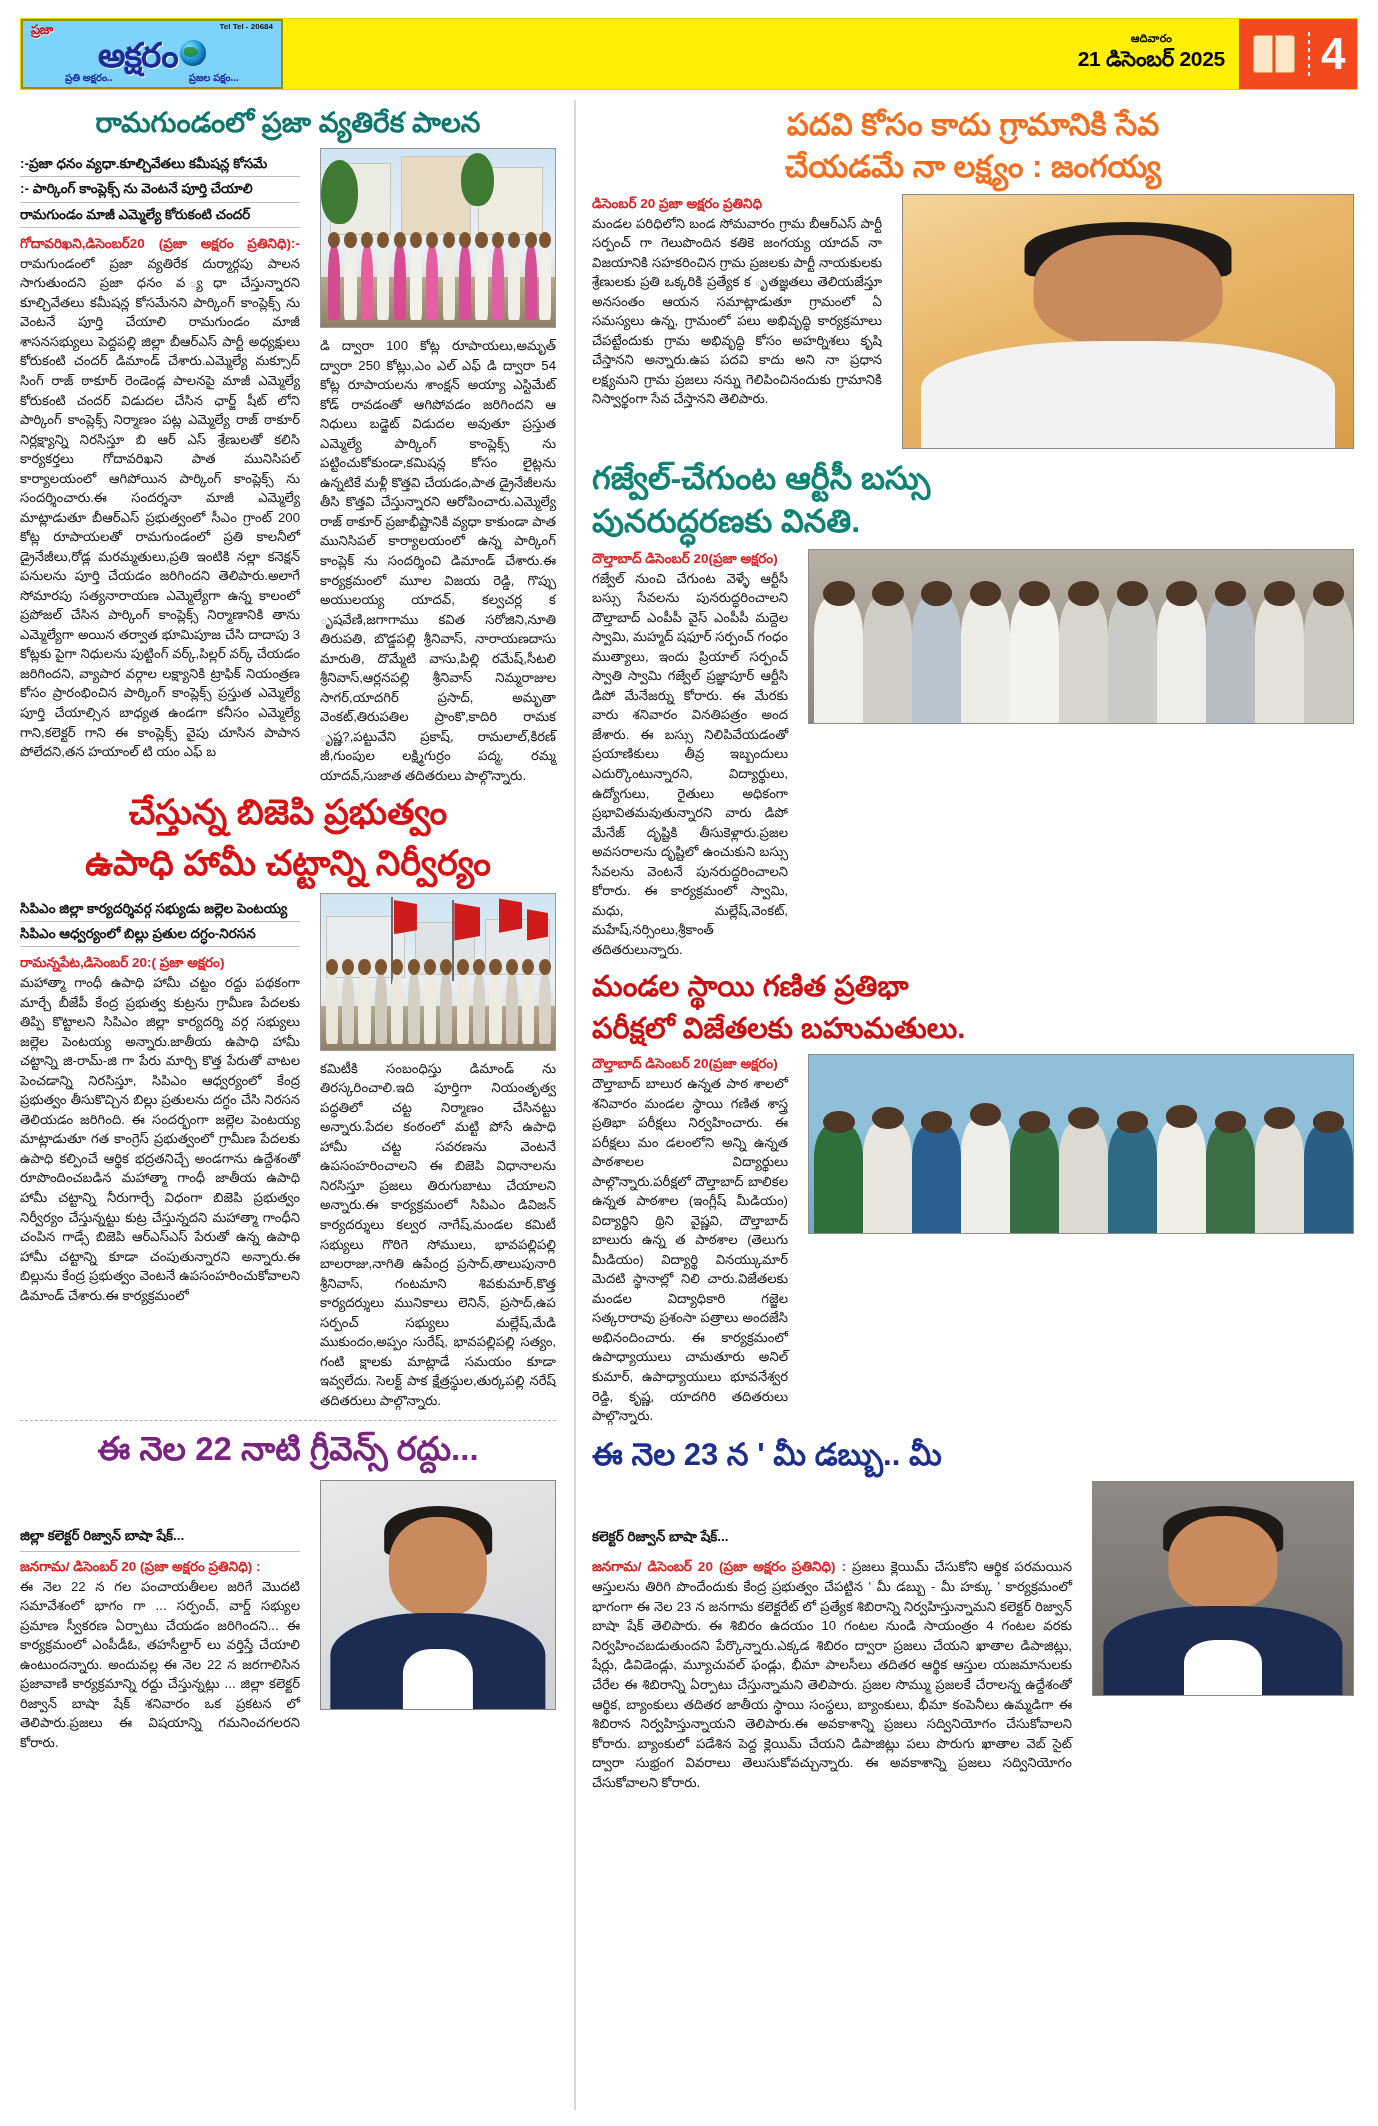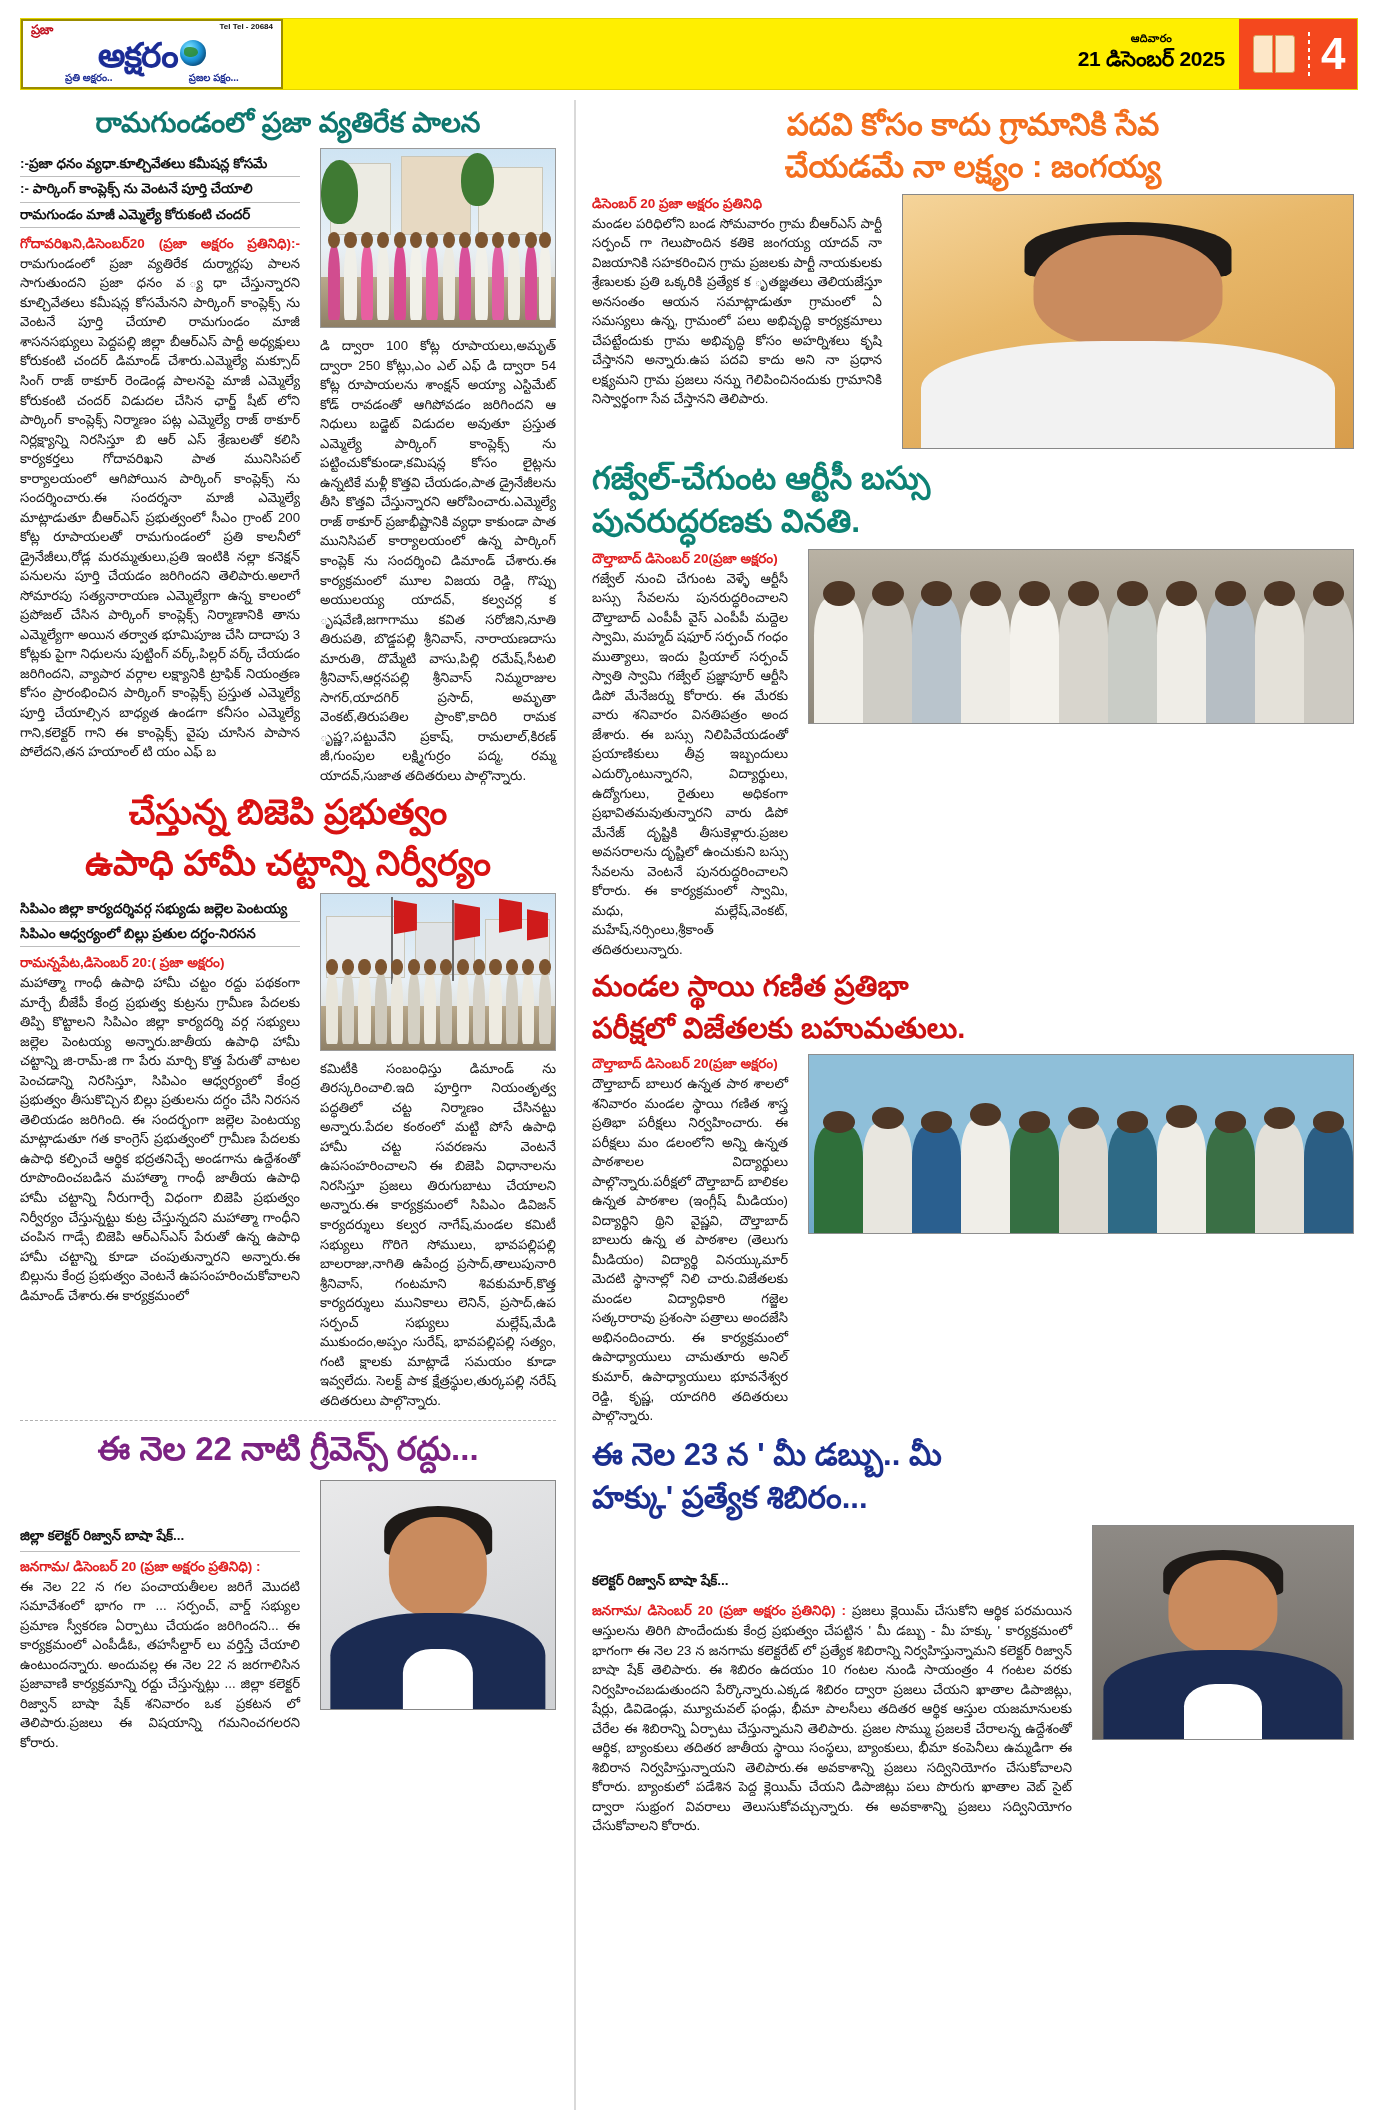--- a/index.html
+++ b/index.html
@@ -25,21 +25,21 @@
     height: 72px;
     background: #ffef00;
     display: flex;
     align-items: stretch;
     position: relative;
     border: 1px solid #e2d400;
   }
 
   .logo-box {
     width: 262px;
-    background: #ffffff;
+    background: #7dd3fc;
     border: 2px solid #9a8b00;
     display: flex;
     flex-direction: column;
     justify-content: center;
     align-items: center;
     position: relative;
     padding: 2px 4px;
   }
   .logo-top {
     display: flex;
@@ -638,21 +638,20 @@
               <div class="gp" style="left:91%;height:60%;background:#2b5e84;">
                   <span class="gh"></span>
                 </div>
             </div>
           </div>
         </div>
       </div>
 
       <div class="article">
         <div class="hl hl-navy">ఈ నెల 23 న ' మీ డబ్బు.. మీ</div>
-        <div class="hl hl-navy" style="margin-top:-2px;">హక్కు' ప్రత్యేక శిబిరం...</div>
 
         <div class="flex-row" style="margin-top:4px;">
           <div style="width:480px;">
             <div class="byline" style="border-bottom:none;">కలెక్టర్ రిజ్వాన్ బాషా షేక్...</div>
             <div class="body-text">
               <span class="dateline">జనగామ/ డిసెంబర్ 20 (ప్రజా అక్షరం ప్రతినిధి) :</span>
               <span>ప్రజలు క్లెయిమ్ చేసుకోని ఆర్థిక పరమయిన ఆస్తులను తిరిగి పొందేందుకు కేంద్ర ప్రభుత్వం చేపట్టిన ' మీ డబ్బు - మీ హక్కు ' కార్యక్రమంలో భాగంగా ఈ నెల 23 న జనగామ కలెక్టరేట్ లో ప్రత్యేక శిబిరాన్ని నిర్వహిస్తున్నామని కలెక్టర్ రిజ్వాన్ బాషా షేక్ తెలిపారు. ఈ శిబిరం ఉదయం 10 గంటల నుండి సాయంత్రం 4 గంటల వరకు నిర్వహించబడుతుందని పేర్కొన్నారు.ఎక్కడ శిబిరం ద్వారా ప్రజలు చేయని ఖాతాల డిపాజిట్లు, షేర్లు, డివిడెండ్లు, మ్యూచువల్ ఫండ్లు, భీమా పాలసీలు తదితర ఆర్థిక ఆస్తుల యజమానులకు చేరేల ఈ శిబిరాన్ని ఏర్పాటు చేస్తున్నామని తెలిపారు. ప్రజల సొమ్ము ప్రజలకే చేరాలన్న ఉద్దేశంతో ఆర్థిక, బ్యాంకులు తదితర జాతీయ స్థాయి సంస్థలు, బ్యాంకులు, భీమా కంపెనీలు ఉమ్మడిగా ఈ శిబిరాన నిర్వహిస్తున్నాయని తెలిపారు.ఈ అవకాశాన్ని ప్రజలు సద్వినియోగం చేసుకోవాలని కోరారు. బ్యాంకులో పడేశిన పెద్ద క్లెయిమ్ చేయని డిపాజిట్లు పలు పొరుగు ఖాతాల వెబ్ సైట్ ద్వారా సుభ్రంగ వివరాలు తెలుసుకోవచ్చున్నారు. ఈ అవకాశాన్ని ప్రజలు సద్వినియోగం చేసుకోవాలని కోరారు.</span>
             </div>
           </div>
           <div style="flex:1;">

